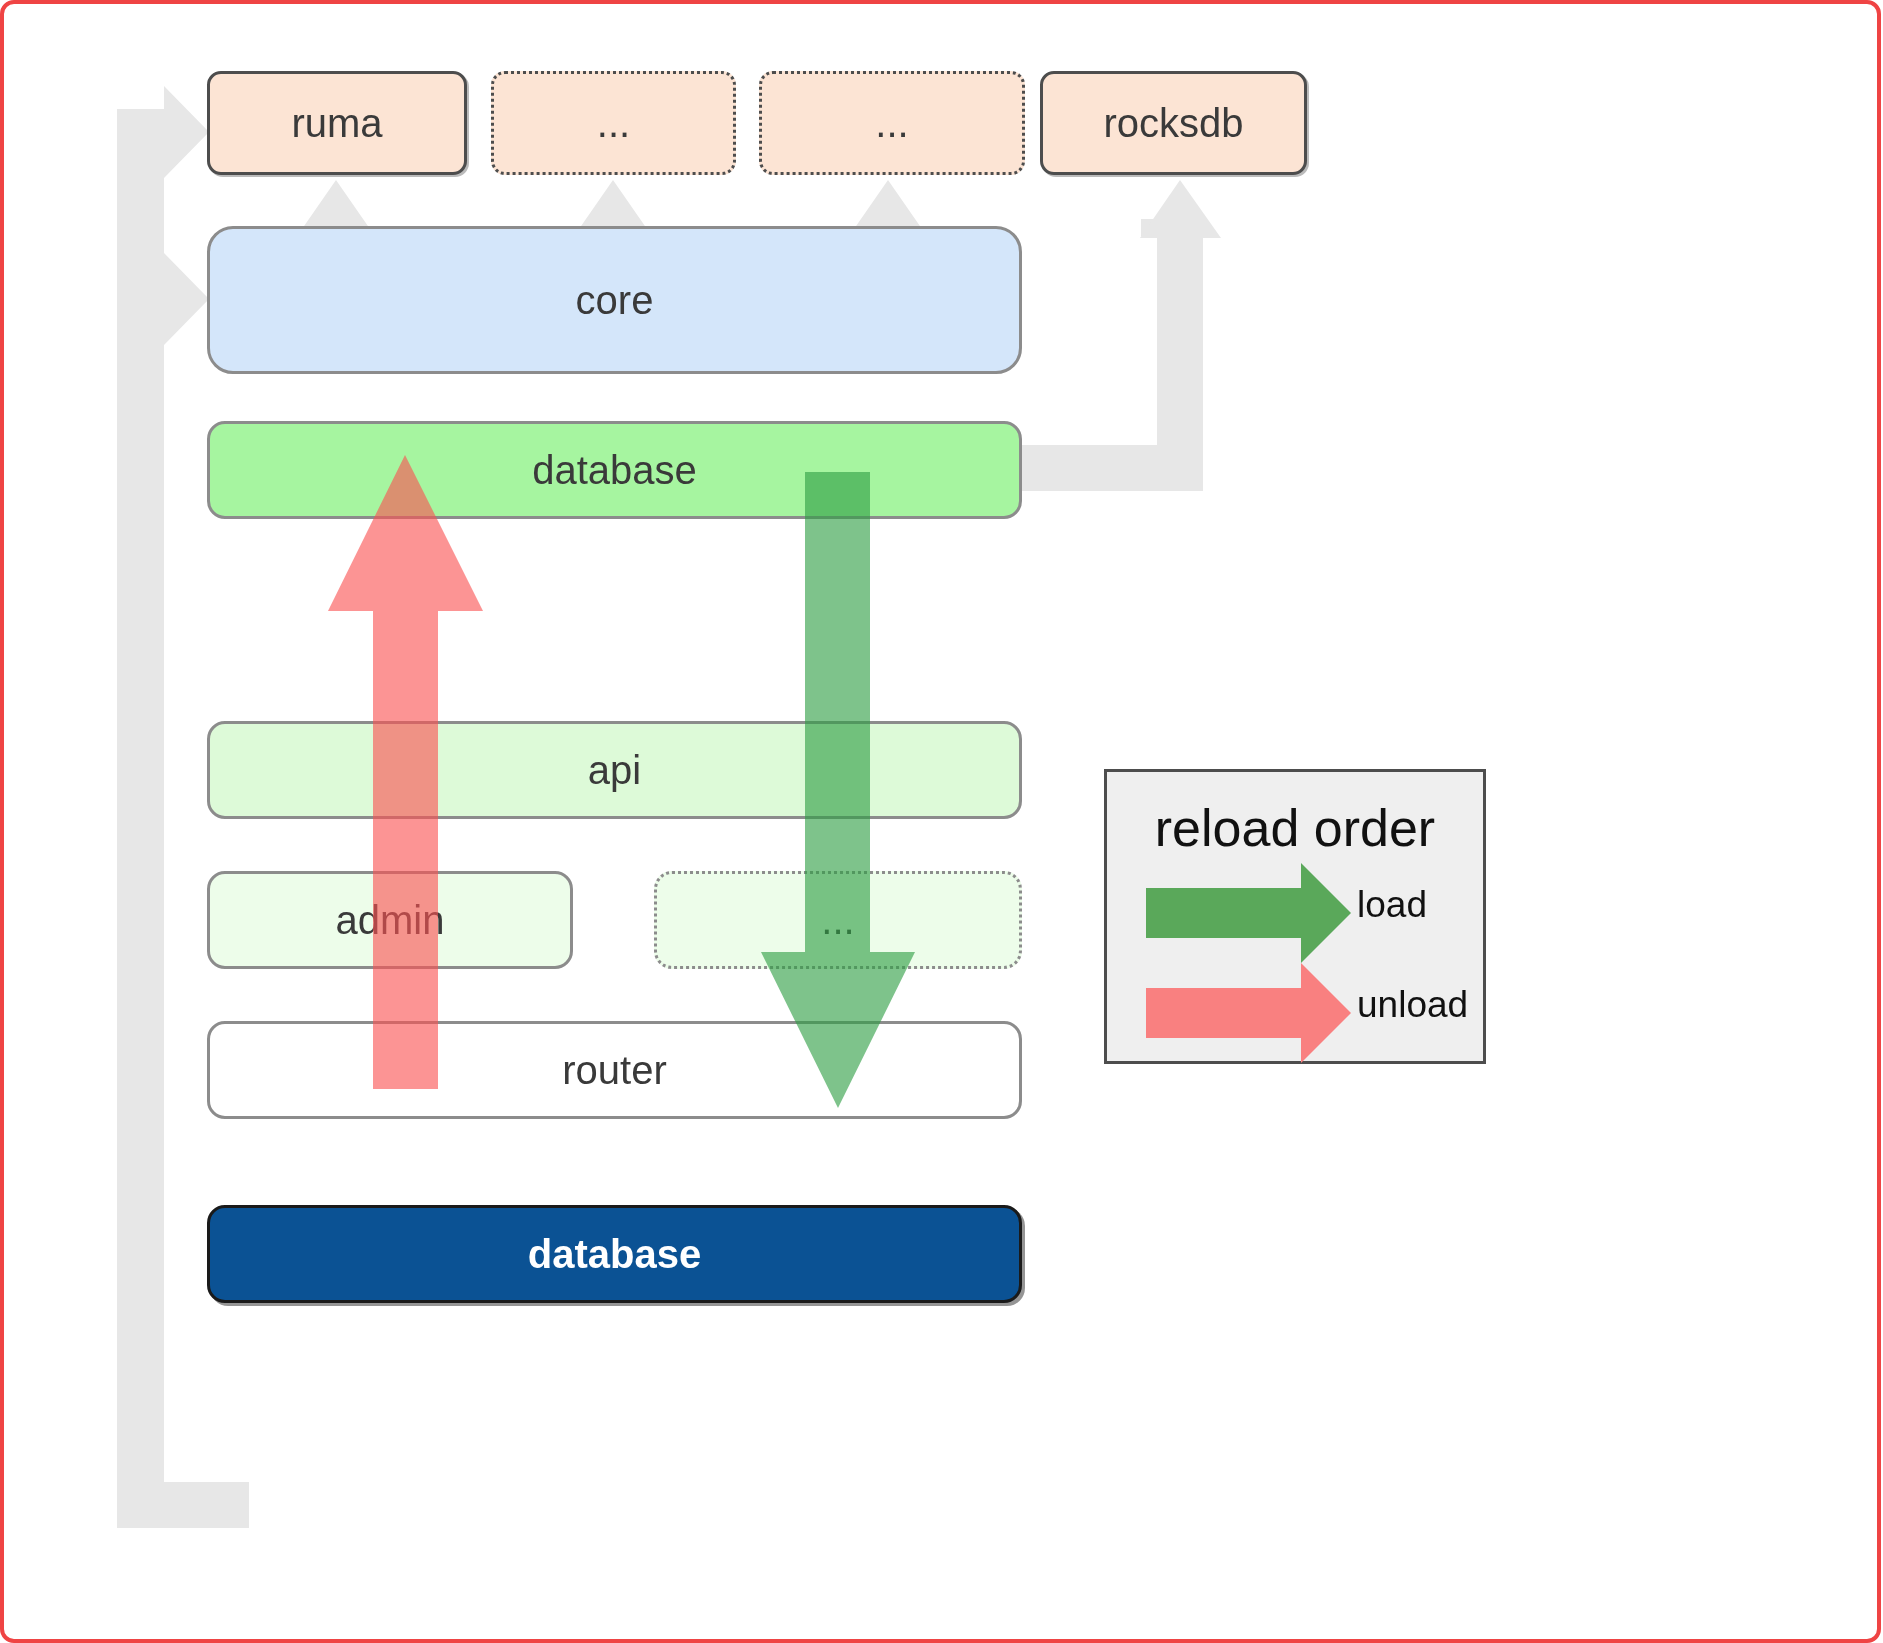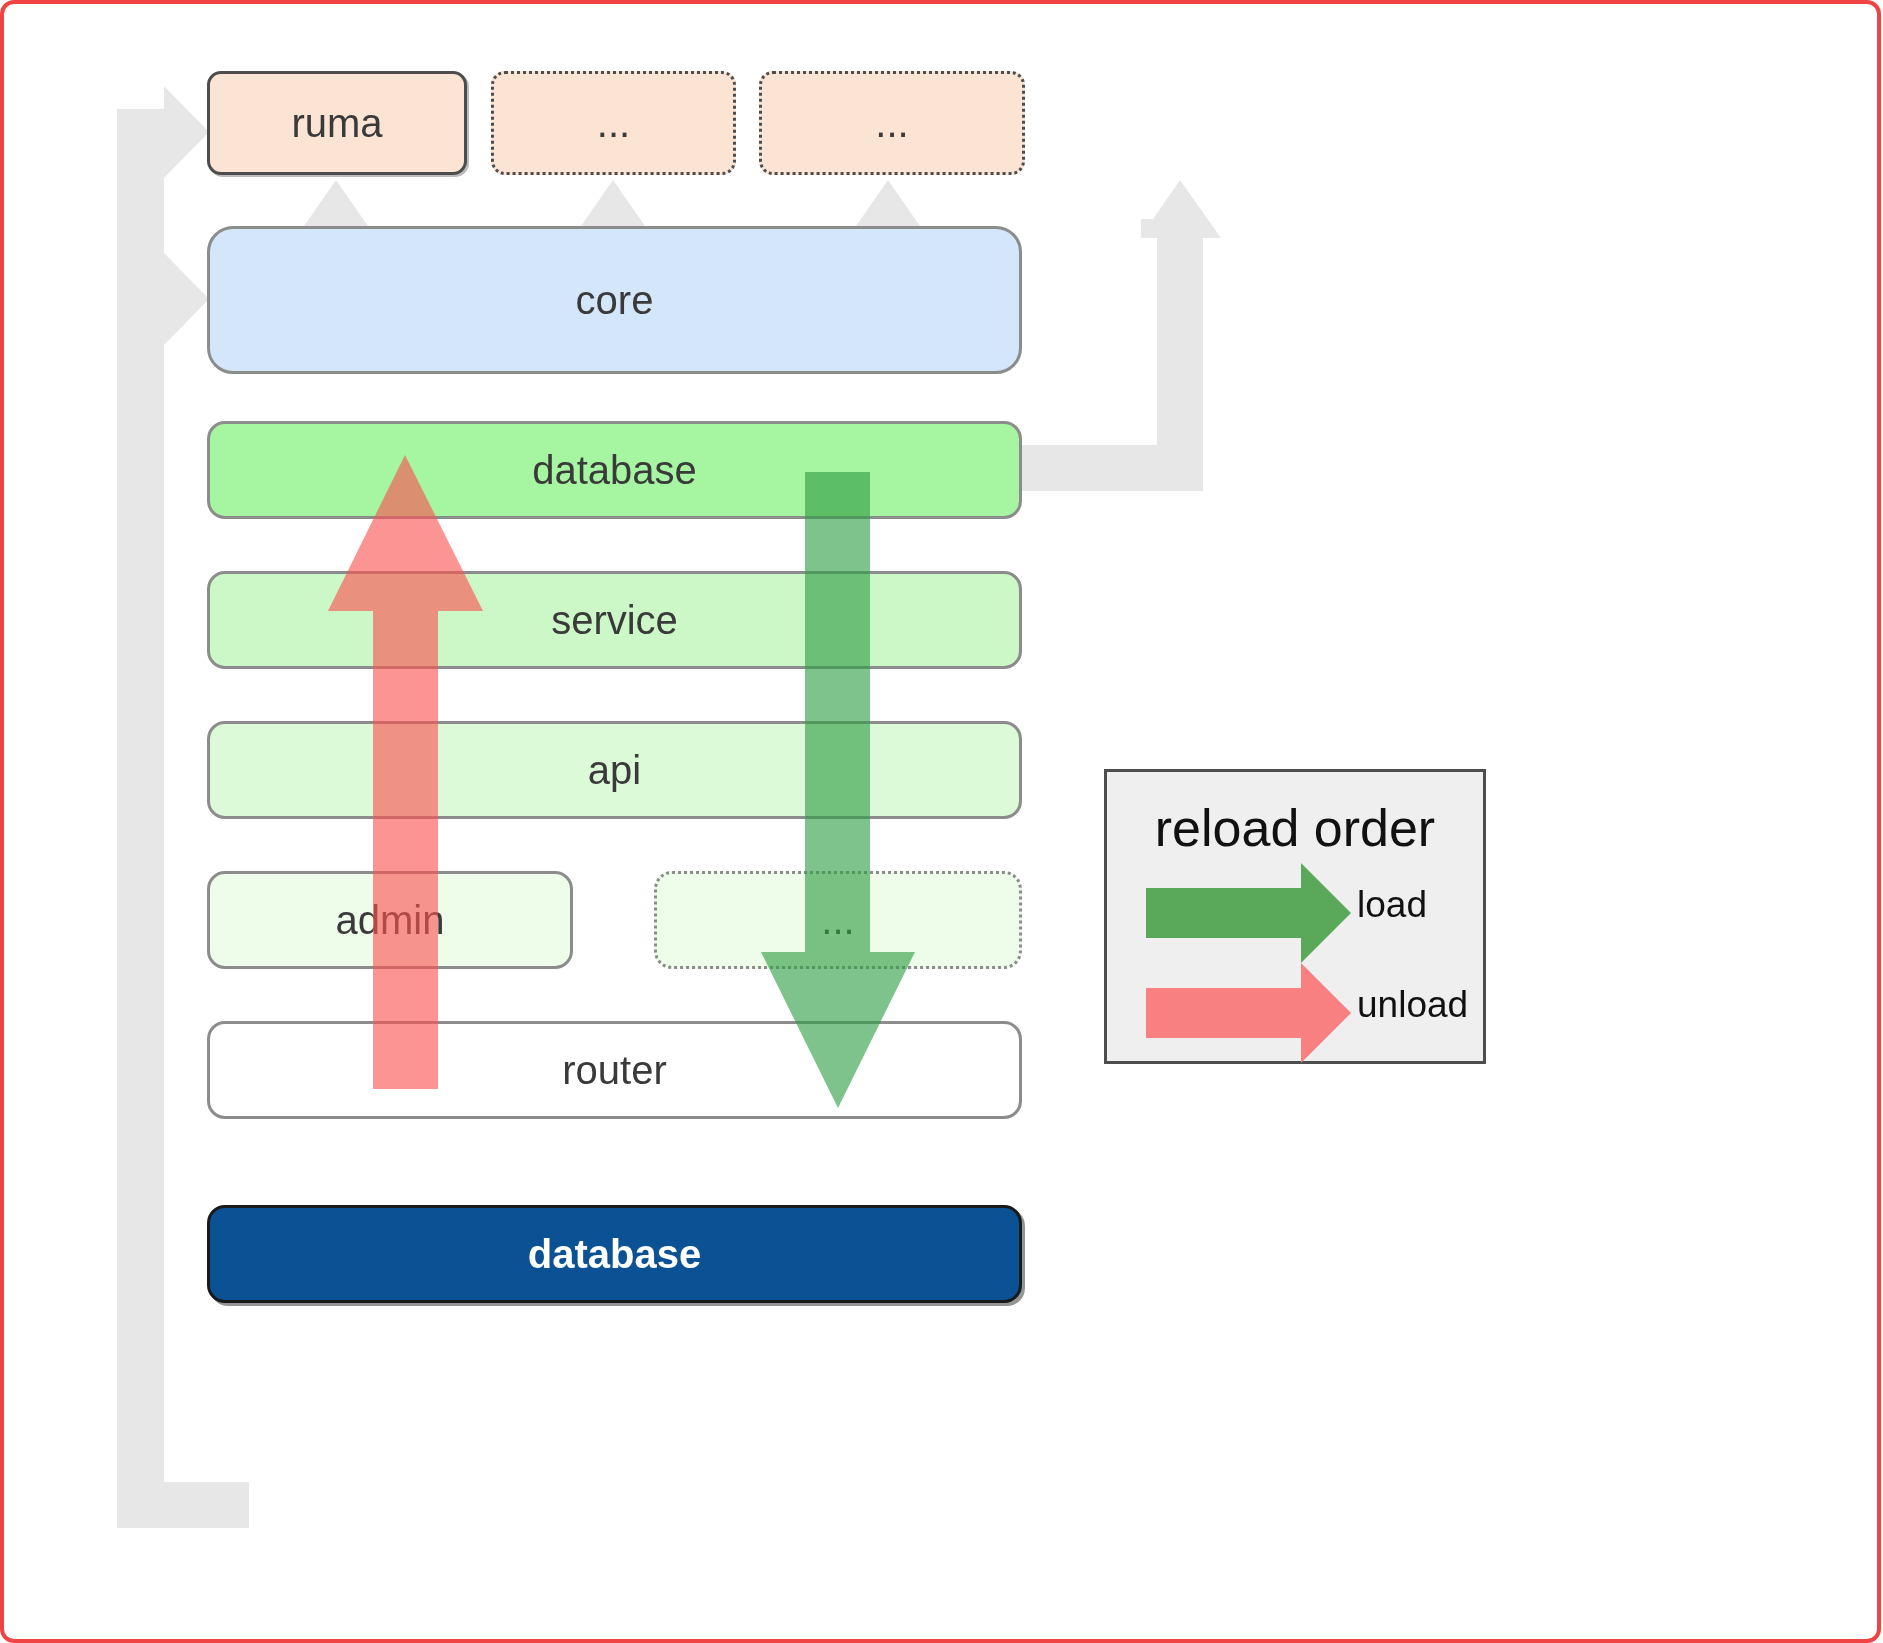--- a/index.html
+++ b/index.html
@@ -121,32 +121,32 @@
   </div>
 
   <div class="node ext dotted" style="left:487px;top:67px;width:245px;height:104px;">
     <span>...</span>
   </div>
 
   <div class="node ext dotted" style="left:755px;top:67px;width:266px;height:104px;">
     <span>...</span>
   </div>
 
+  <div class="node ext" style="left:1036px;top:67px;width:267px;height:104px;">
+    <span>rocksdb</span>
+  </div>
 
   <div class="node core" style="left:203px;top:222px;width:815px;height:148px;">
     <span>core</span>
   </div>
 
   <div class="node lyr g1" style="left:203px;top:417px;width:815px;height:98px;">
     <span>database</span>
   </div>
 
-  <div class="node lyr g2" style="left:203px;top:567px;width:815px;height:98px;">
-    <span>service</span>
-  </div>
 
   <div class="node lyr g3" style="left:203px;top:717px;width:815px;height:98px;">
     <span>api</span>
   </div>
 
   <div class="node lyr g4" style="left:203px;top:867px;width:366px;height:98px;">
     <span>admin</span>
   </div>
 
   <div class="node lyr g4 dotted" style="left:650px;top:867px;width:368px;height:98px;">

